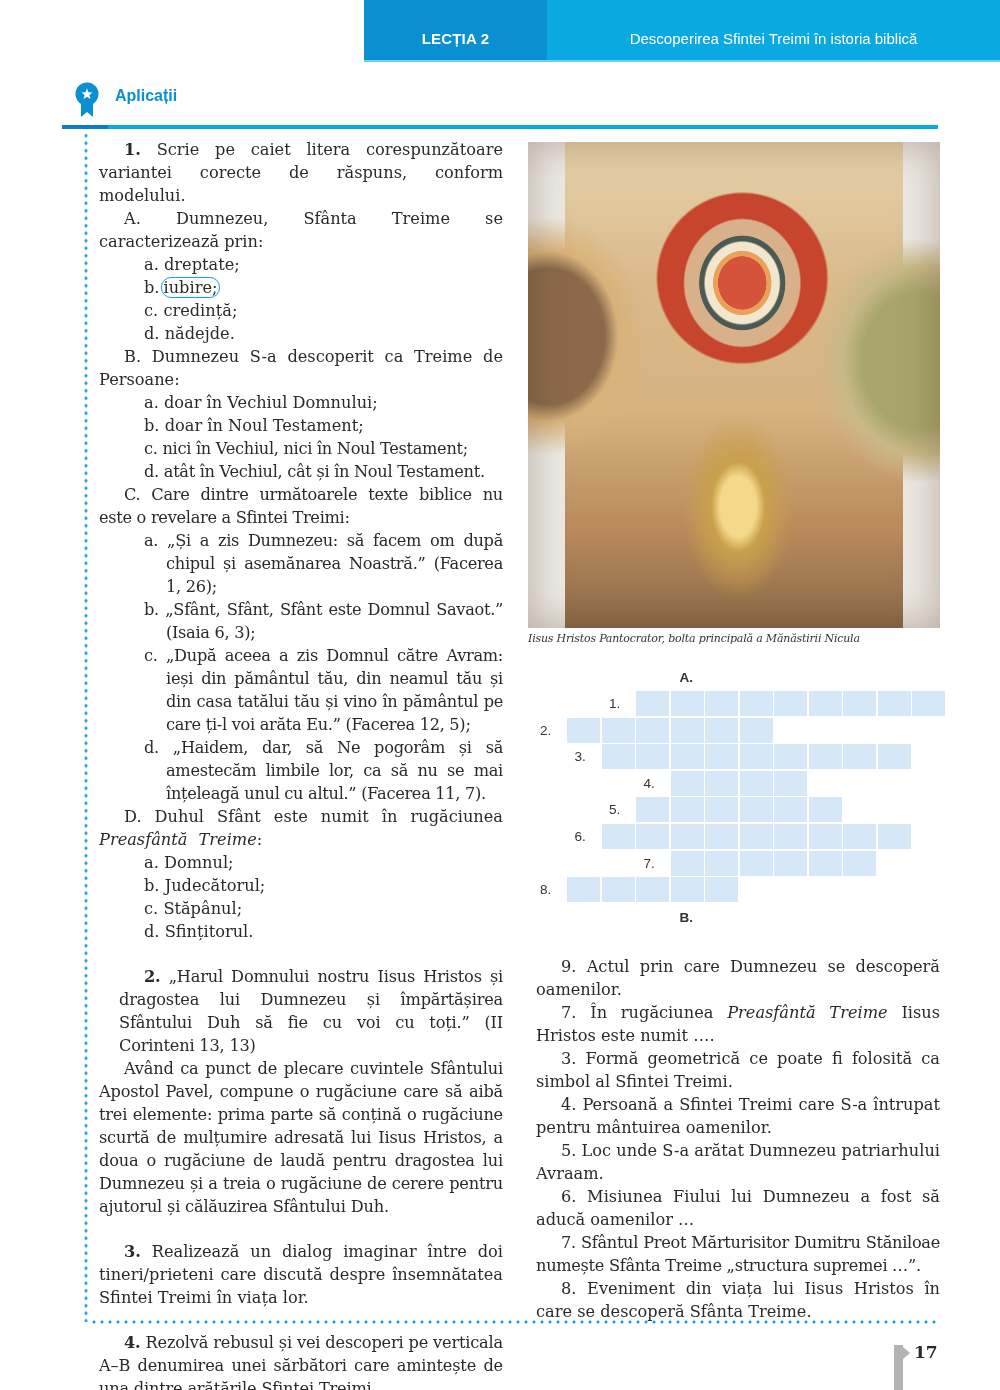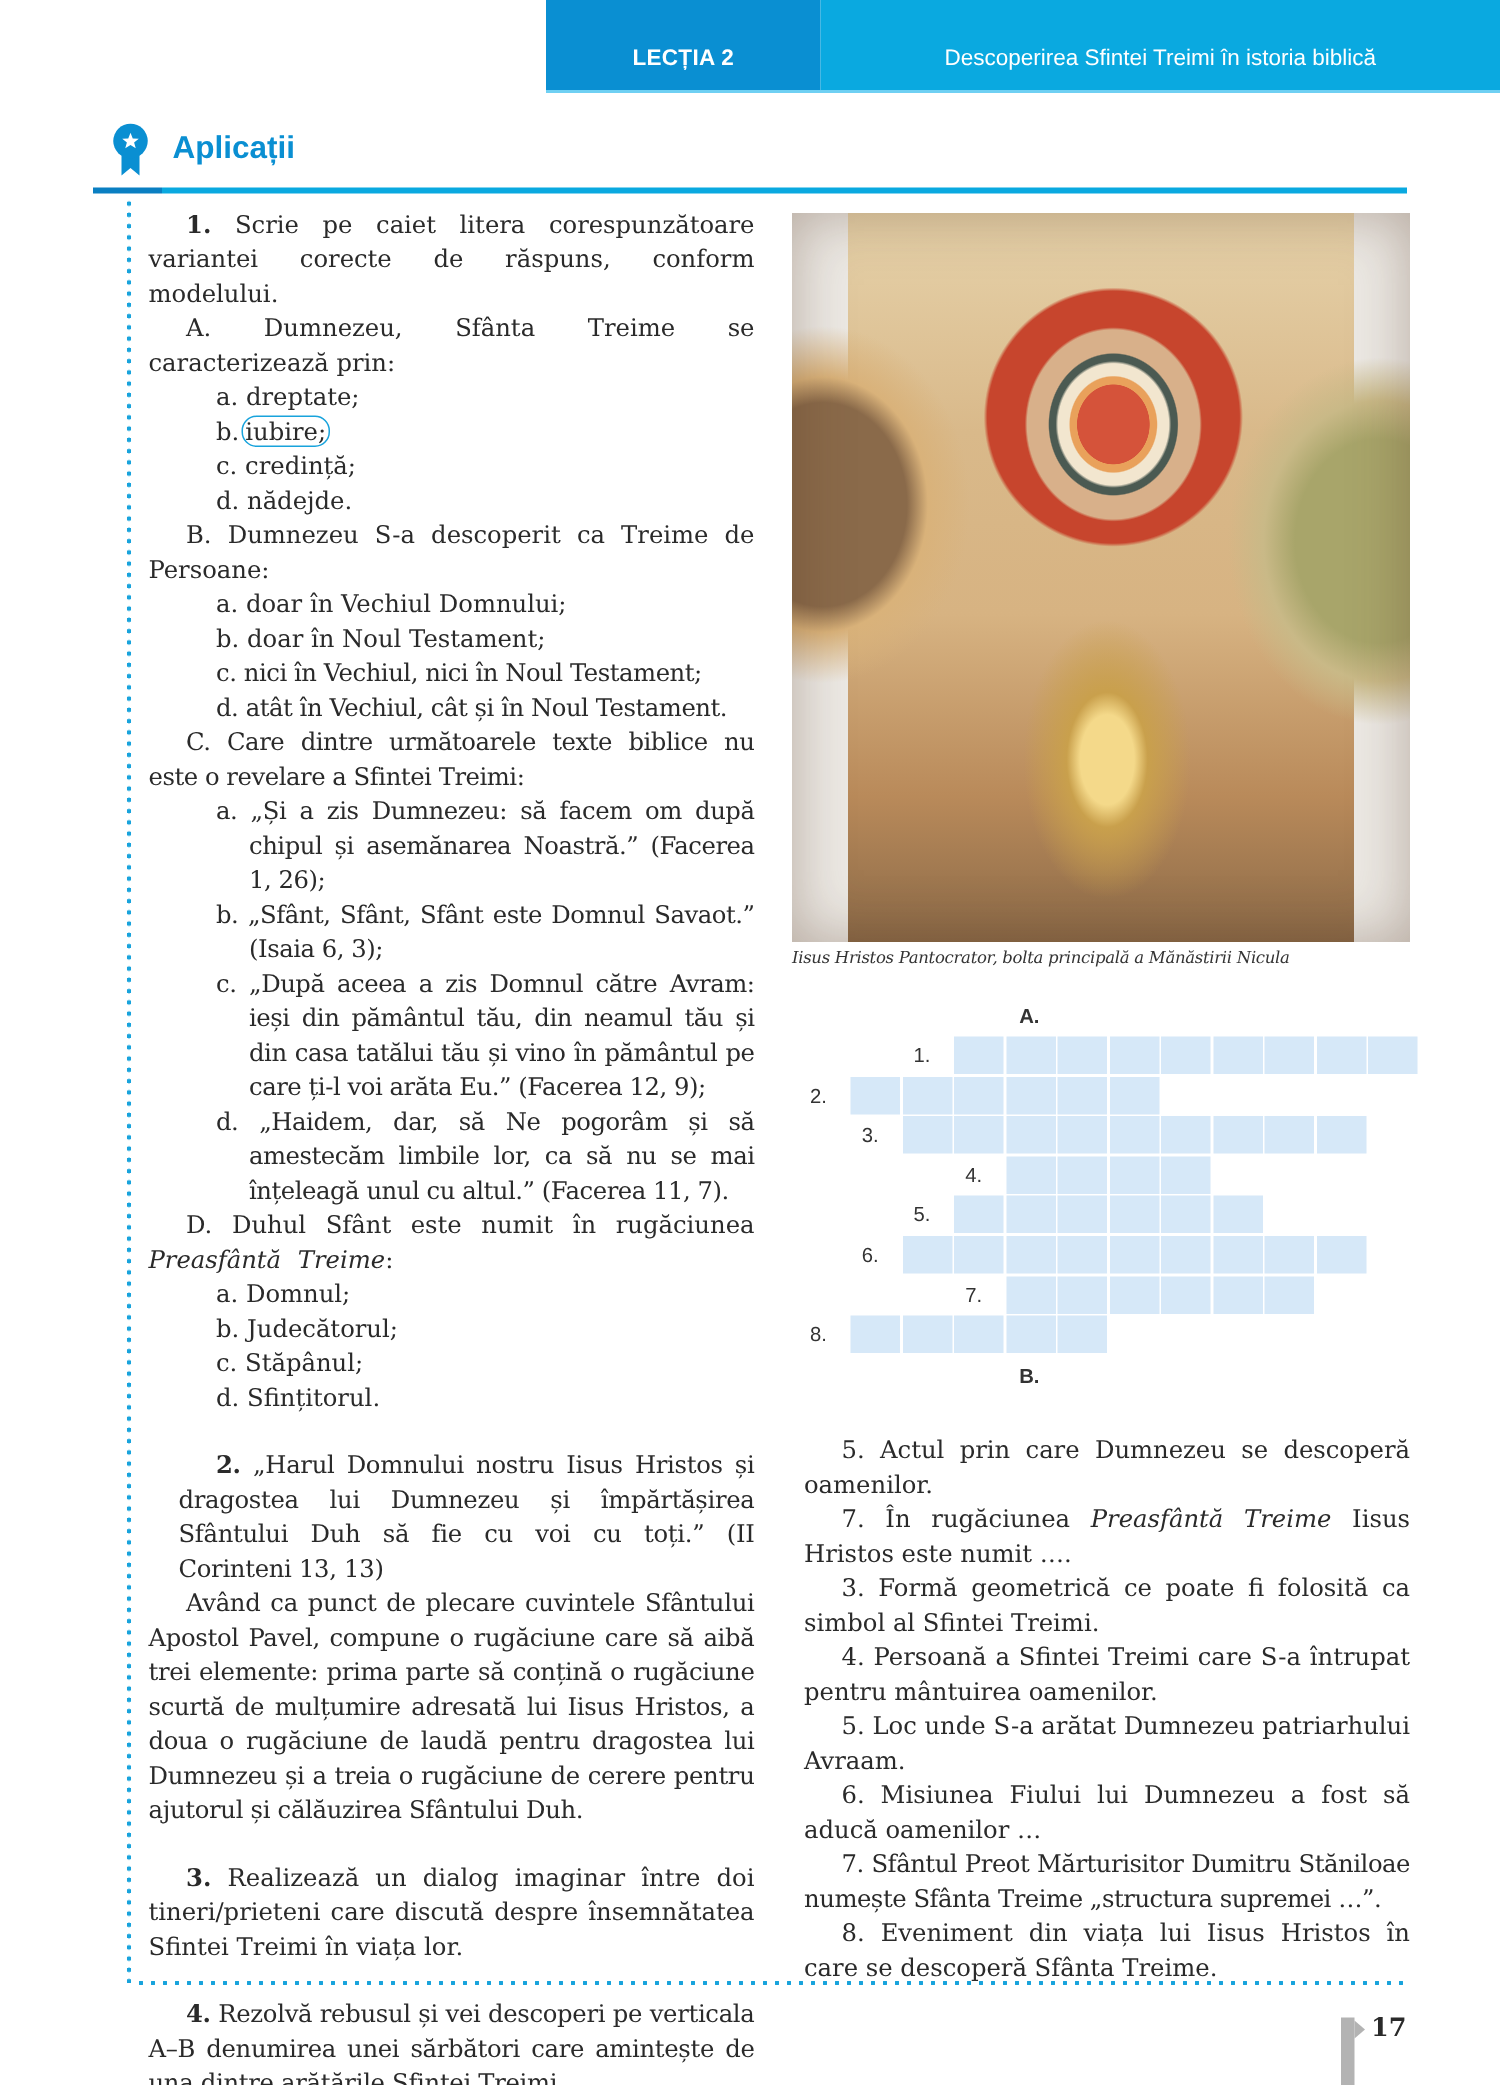--- a/index.html
+++ b/index.html
@@ -7,21 +7,21 @@
     body { position: relative; font-family: "DejaVu Serif", "Liberation Serif", serif; color: #2a2a2a; }
 
     
     .hdr { position: absolute; top: 0; left: 364px; width: 636px; height: 80px; display: flex; }
     .hdr-lesson { width: 183px; height: 62px; background: #0a8fd2; color: #fff; display: flex; align-items: center; justify-content: center; font-family: "Liberation Sans", sans-serif; font-weight: bold; font-size: 15px; letter-spacing: 0.2px; padding-top: 14px; }
     .hdr-title { flex: 1; height: 62px; background: #0aa9e0; color: #fff; display: flex; align-items: center; justify-content: center; font-family: "Liberation Sans", sans-serif; font-size: 15px; padding-top: 14px; }
     .hdr-line { position: absolute; top: 60px; left: 364px; width: 636px; height: 2px; background: #6fd0f3; }
 
     
     .sec-icon { position: absolute; left: 74px; top: 82px; width: 26px; height: 36px; }
-    .sec-title { position: absolute; left: 115px; top: 87px; font-family: "Liberation Sans", sans-serif; font-weight: bold; font-size: 21px; color: #0a8fd2; }
+    .sec-title { position: absolute; left: 115px; top: 87px; font-family: "Liberation Sans", sans-serif; font-weight: bold; font-size: 16px; color: #0a8fd2; }
     .sec-rule-a { position: absolute; left: 62px; top: 125px; width: 46px; height: 4px; background: #0a7fc2; }
     .sec-rule-b { position: absolute; left: 108px; top: 125px; width: 830px; height: 4px; background: #0aa9e0; }
 
     
     .dots-v { position: absolute; left: 84px; top: 132px; width: 4px; height: 1190px; background-image: radial-gradient(circle, #18a3dc 1.4px, transparent 1.7px); background-size: 4px 7.5px; background-repeat: repeat-y; }
     .dots-h { position: absolute; left: 90px; top: 1320px; width: 850px; height: 4px; background-image: radial-gradient(circle, #18a3dc 1.4px, transparent 1.7px); background-size: 8px 4px; background-repeat: repeat-x; }
 
     
     .col-left { position: absolute; left: 99px; top: 138px; width: 404px; font-size: 16.2px; line-height: 23px; }
     .p { text-align: justify; }
@@ -95,21 +95,21 @@
 
   <div class="p ind" style="word-spacing: 4px;">B. Dumnezeu S-a descoperit ca Treime de Persoane:</div>
   <div class="opt"><span>a.</span> <span>doar în Vechiul Domnului;</span></div>
   <div class="opt"><span>b.</span> <span>doar în Noul Testament;</span></div>
   <div class="opt" style="letter-spacing:-0.3px;"><span>c.</span> <span>nici în Vechiul, nici în Noul Testament;</span></div>
   <div class="opt" style="letter-spacing:-0.3px;"><span>d.</span> <span>atât în Vechiul, cât și în Noul Testament.</span></div>
 
   <div class="p ind" style="letter-spacing:-0.3px;">C. Care dintre următoarele texte biblice nu este o revelare a Sfintei Treimi:</div>
   <div class="optq p" style="letter-spacing:-0.3px;"><span>a.</span> <span>„Și a zis Dumnezeu: să facem om după chipul și asemănarea Noastră.” (Facerea 1, 26);</span></div>
   <div class="optq p" style="letter-spacing:-0.3px;"><span>b.</span> <span>„Sfânt, Sfânt, Sfânt este Domnul Savaot.” (Isaia 6, 3);</span></div>
-  <div class="optq p" style="letter-spacing:-0.3px;"><span>c.</span> <span>„După aceea a zis Domnul către Avram: ieși din pământul tău, din neamul tău și din casa tatălui tău și vino în pământul pe care ți-l voi arăta Eu.” (Facerea 12, 9);</span></div>
+  <div class="optq p" style="letter-spacing:-0.3px;"><span>c.</span> <span>„După aceea a zis Domnul către Avram: ieși din pământul tău, din neamul tău și din casa tatălui tău și vino în pământul pe care ți-l voi arăta Eu.” (Facerea 12, 5);</span></div>
   <div class="optq p" style="letter-spacing:-0.3px;"><span>d.</span> <span>„Haidem, dar, să Ne pogorâm și să amestecăm limbile lor, ca să nu se mai înțeleagă unul cu altul.” (Facerea 11, 7).</span></div>
 
   <div class="p ind" style="word-spacing: 6px;"><span>D. Duhul Sfânt este numit în rugăciunea </span><span class="i">Preasfântă Treime</span><span>:</span></div>
   <div class="opt"><span>a.</span> <span>Domnul;</span></div>
   <div class="opt"><span>b.</span> <span>Judecătorul;</span></div>
   <div class="opt"><span>c.</span> <span>Stăpânul;</span></div>
   <div class="opt"><span>d.</span> <span>Sfințitorul.</span></div>
 
   <div class="gap"></div>
 
@@ -191,21 +191,21 @@
     <div class="cell" style="left: 843px; top: 850.6px; background: rgb(214, 232, 248);"></div>
     <div class="xw-num" style="left: 540px; top: 882.2px;">8.</div>
     <div class="cell" style="left: 567px; top: 877.2px; background: rgb(214, 232, 248);"></div>
     <div class="cell" style="left: 601.5px; top: 877.2px; background: rgb(214, 232, 248);"></div>
     <div class="cell" style="left: 636px; top: 877.2px; background: rgb(214, 232, 248);"></div>
     <div class="cell" style="left: 670.5px; top: 877.2px; background: rgb(214, 232, 248);"></div>
     <div class="cell" style="left: 705px; top: 877.2px; background: rgb(214, 232, 248);"></div>
   </div>
 
 <div class="col-right">
-  <div class="p ind">5. Actul prin care Dumnezeu se descoperă oamenilor.</div>
+  <div class="p ind">9. Actul prin care Dumnezeu se descoperă oamenilor.</div>
   <div class="p ind"><span>7. În rugăciunea </span><span class="i">Preasfântă Treime</span><span> Iisus Hristos este numit ….</span></div>
   <div class="p ind">3. Formă geometrică ce poate fi folosită ca simbol al Sfintei Treimi.</div>
   <div class="p ind">4. Persoană a Sfintei Treimi care S-a întrupat pentru mântuirea oamenilor.</div>
   <div class="p ind">5. Loc unde S-a arătat Dumnezeu patriarhului Avraam.</div>
   <div class="p ind">6. Misiunea Fiului lui Dumnezeu a fost să aducă oamenilor …</div>
   <div class="p ind" style="letter-spacing:-0.3px;">7. Sfântul Preot Mărturisitor Dumitru Stăniloae numește Sfânta Treime „structura supremei …”.</div>
   <div class="p ind">8. Eveniment din viața lui Iisus Hristos în care se descoperă Sfânta Treime.</div>
 </div>
 
 <div class="pg-bar"></div>

